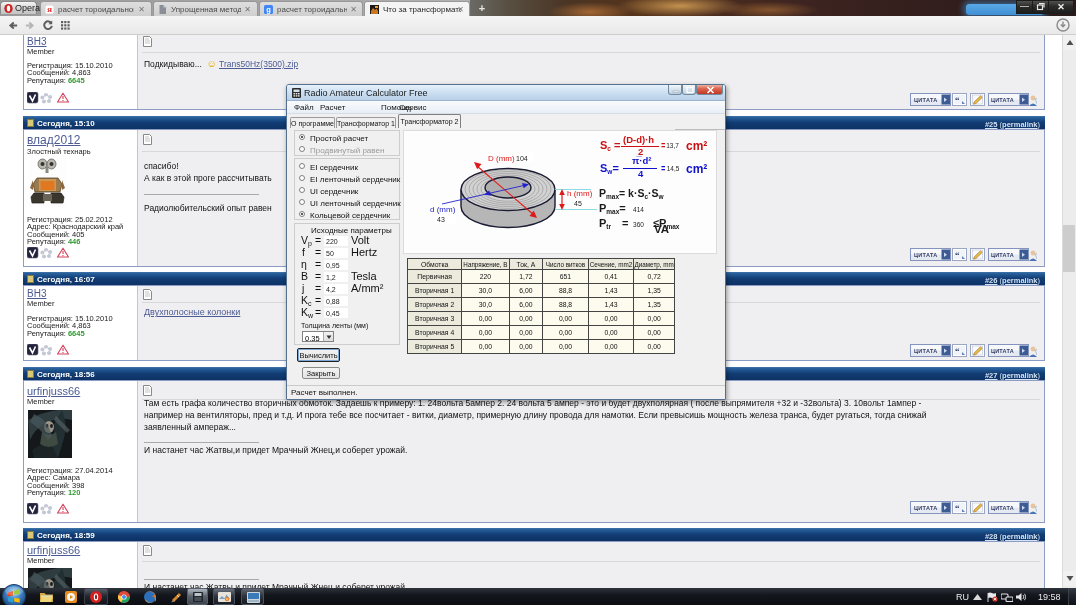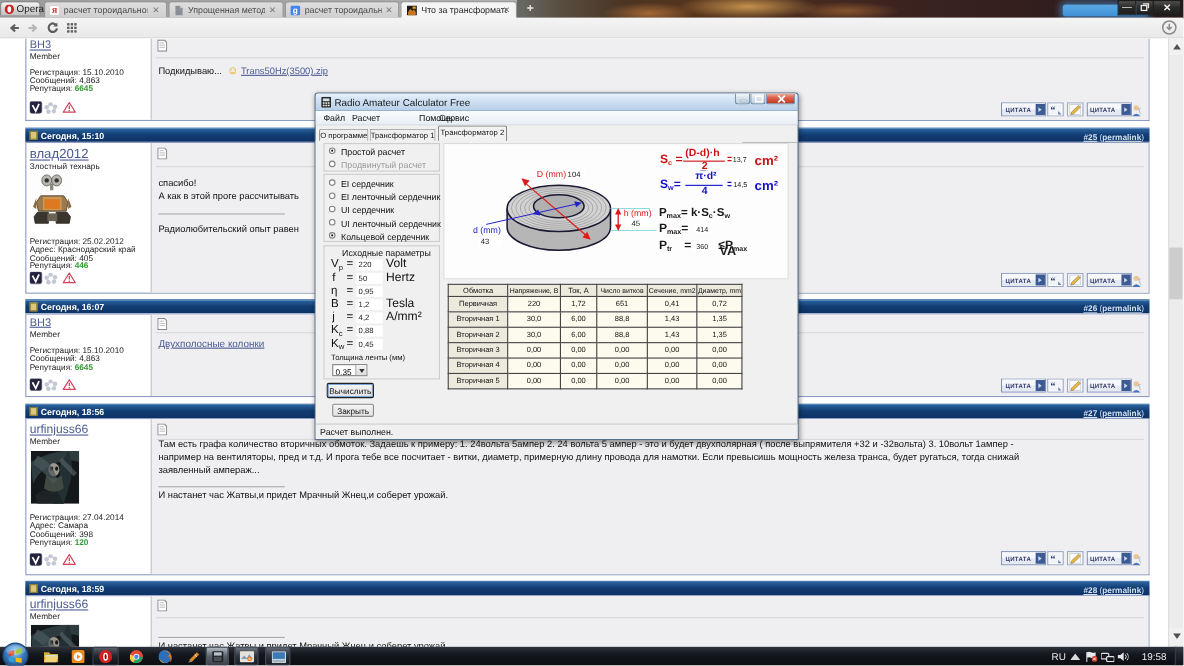--- a/index.html
+++ b/index.html
@@ -485,21 +485,21 @@
       <div class="dtab" style="left:49px;top:3px;width:60px;height:12px;line-height:12px;font-size:7px;">Трансформатор 1</div>
       <div class="dtab" style="left:111px;top:0px;width:63px;height:15px;line-height:13px;background:#f2f2f2;border-color:#808080;font-size:7px;">Трансформатор 2</div>
       <div style="position:absolute;left:0;top:14.5px;width:438px;height:1px;background:#bdbdbd;"></div>
     </div>
     <div id="dclient">
 
       <div class="grp" style="left:7px;top:2px;width:106px;height:26px;"></div>
       <div class="radio sel" style="left:12px;top:6px;"></div>
         <div class="rlab" style="left:23px;top:6px;">Простой расчет</div>
       <div class="radio" style="left:12px;top:18px;"></div>
-        <div class="rlab" style="left:23px;top:18px;color:#9a9a9a;">Продвинутый расчет</div>
+        <div class="rlab" style="left:23px;top:18px;color:#9a9a9a;">Продвинутый равен</div>
 
       <div class="grp" style="left:7px;top:30px;width:106px;height:62px;"></div>
       <div class="radio" style="left:12px;top:35px;"></div>
         <div class="rlab" style="left:23px;top:35px;">EI сердечник</div>
       <div class="radio" style="left:12px;top:47px;"></div>
         <div class="rlab" style="left:23px;top:47px;">EI ленточный сердечник</div>
       <div class="radio" style="left:12px;top:59px;"></div>
         <div class="rlab" style="left:23px;top:59px;">UI сердечник</div>
       <div class="radio" style="left:12px;top:71px;"></div>
         <div class="rlab" style="left:23px;top:71px;">UI ленточный сердечник</div>

